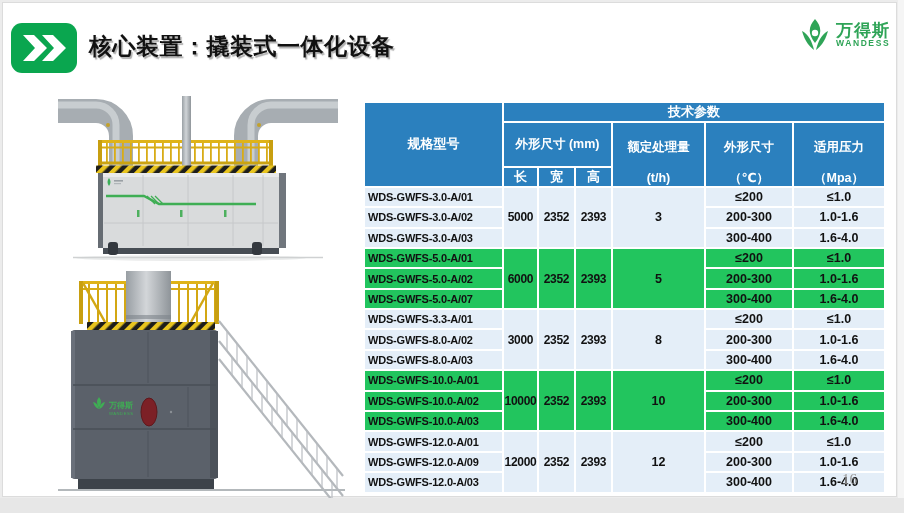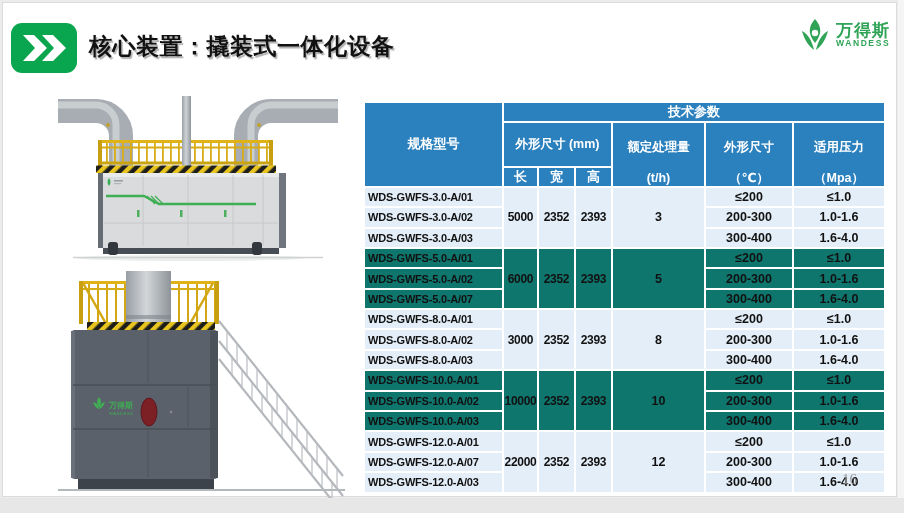--- a/index.html
+++ b/index.html
@@ -30,21 +30,21 @@
   .spec-table th { background:#2b80be; color:#fff; font-weight:bold; font-size:13px; }
   .h1 { height:19px; } .h1 th { font-size:13px; }
   .h2 th { font-size:12.5px; }
   .h3 { height:20px; }
   .two span { display:block; line-height:1.15;margin-top:17px; }
   .trd { height:20.4px; }
   .spec-table td { font-size:12.5px; font-weight:bold; color:#111; }
   td.model { text-align:left; padding-left:3px; font-size:11px; letter-spacing:-0.2px; }
   td.dim { font-size:12px; letter-spacing:-0.3px;margin-top:25px; }
   .gl td { background:#e4eef8; }
-  .gd td { background:#0f766e; }
+  .gd td { background:#22c55e; }
 
   .page-number { position:absolute; left:820px; top:468px; width:34px; text-align:right;
                  color:#9a9a9a; font-size:15px; font-family:"Liberation Serif","DejaVu Serif",serif; }
 
   .strip-bottom { position:absolute; left:0; right:0; bottom:0; height:15px; background:#e7e7e7; }
   .strip-right  { position:absolute; right:0; top:0; bottom:15px; width:6px; background:#f5f5f5; }
 </style>
 </head>
 <body>
 
@@ -294,21 +294,21 @@
         <td>200-300</td>
         <td>1.0-1.6</td>
       </tr>
       <tr class="trd gd">
         <td class="model">WDS-GWFS-5.0-A/07</td>
         <td>300-400</td>
         <td>1.6-4.0</td>
       </tr>
 
       <tr class="trd gl">
-        <td class="model">WDS-GWFS-8.0-A/01</td>
+        <td class="model">WDS-GWFS-3.3-A/01</td>
         <td class="dim" rowspan="3">3000</td>
         <td class="dim" rowspan="3">2352</td>
         <td class="dim" rowspan="3">2393</td>
         <td rowspan="3">8</td>
         <td>≤200</td>
         <td>≤1.0</td>
       </tr>
       <tr class="trd gl">
         <td class="model">WDS-GWFS-8.0-A/02</td>
         <td>200-300</td>
@@ -335,29 +335,29 @@
         <td>1.0-1.6</td>
       </tr>
       <tr class="trd gd">
         <td class="model">WDS-GWFS-10.0-A/03</td>
         <td>300-400</td>
         <td>1.6-4.0</td>
       </tr>
 
       <tr class="trd gl">
         <td class="model">WDS-GWFS-12.0-A/01</td>
-        <td class="dim" rowspan="3">22000</td>
+        <td class="dim" rowspan="3">12000</td>
         <td class="dim" rowspan="3">2352</td>
         <td class="dim" rowspan="3">2393</td>
         <td rowspan="3">12</td>
         <td>≤200</td>
         <td>≤1.0</td>
       </tr>
       <tr class="trd gl">
-        <td class="model">WDS-GWFS-12.0-A/07</td>
+        <td class="model">WDS-GWFS-12.0-A/09</td>
         <td>200-300</td>
         <td>1.0-1.6</td>
       </tr>
       <tr class="trd gl">
         <td class="model">WDS-GWFS-12.0-A/03</td>
         <td>300-400</td>
         <td>1.6-4.0</td>
       </tr>
     </tbody>
       </table>

